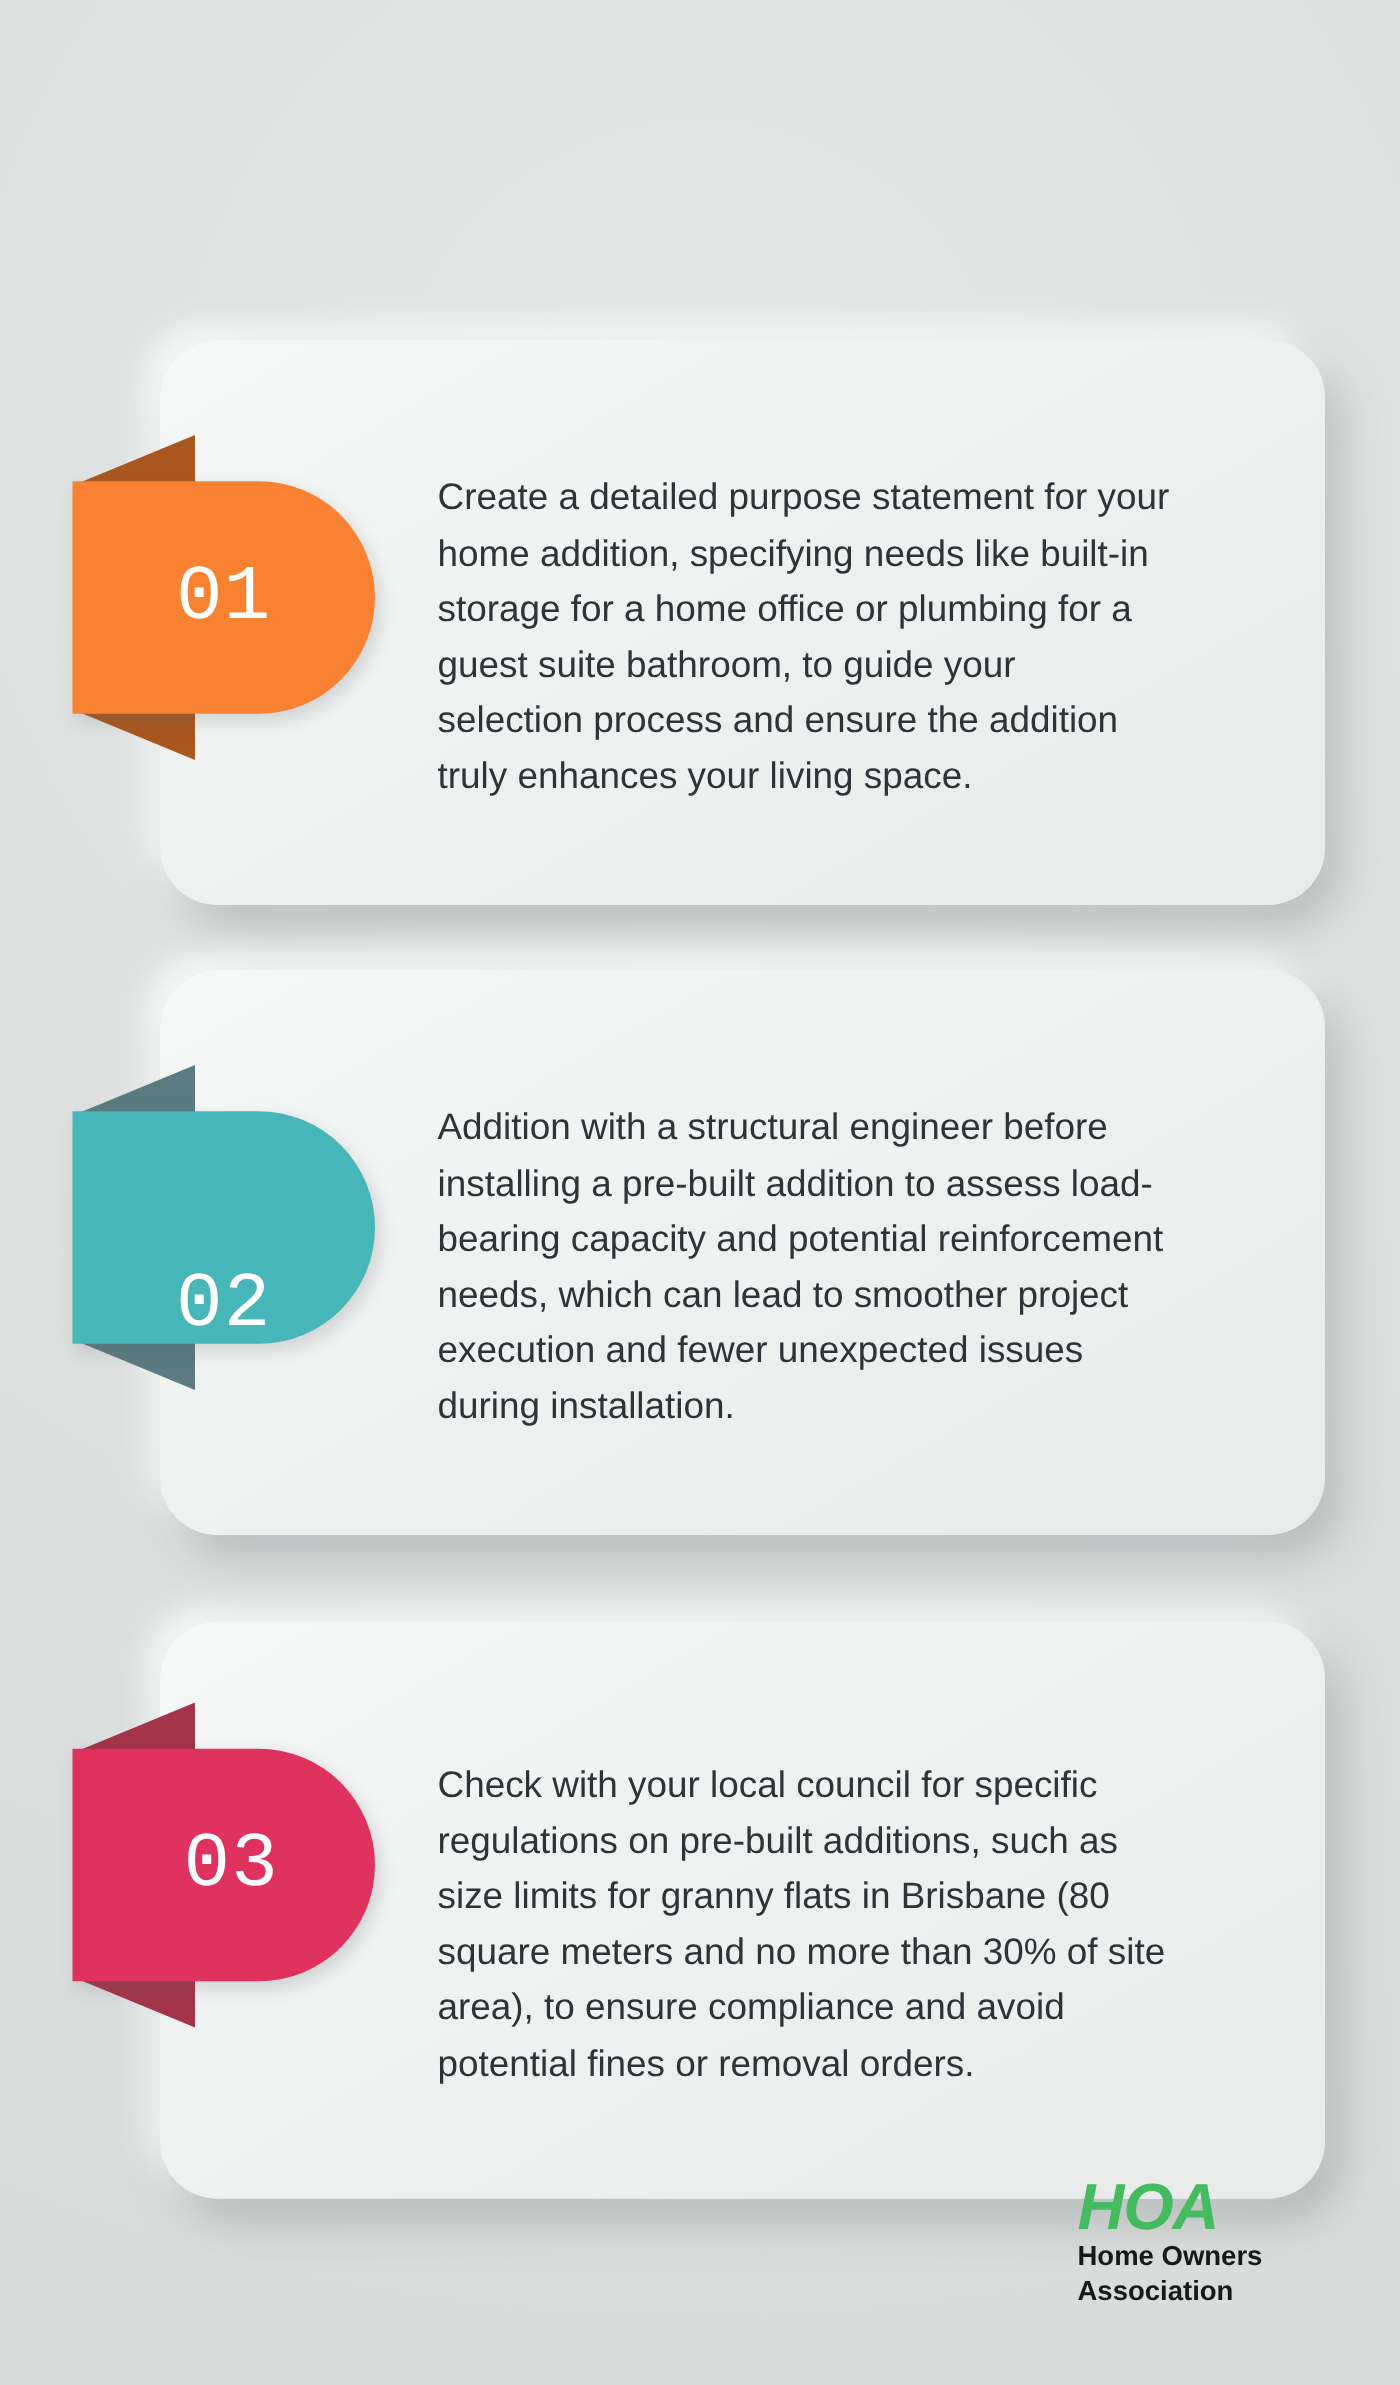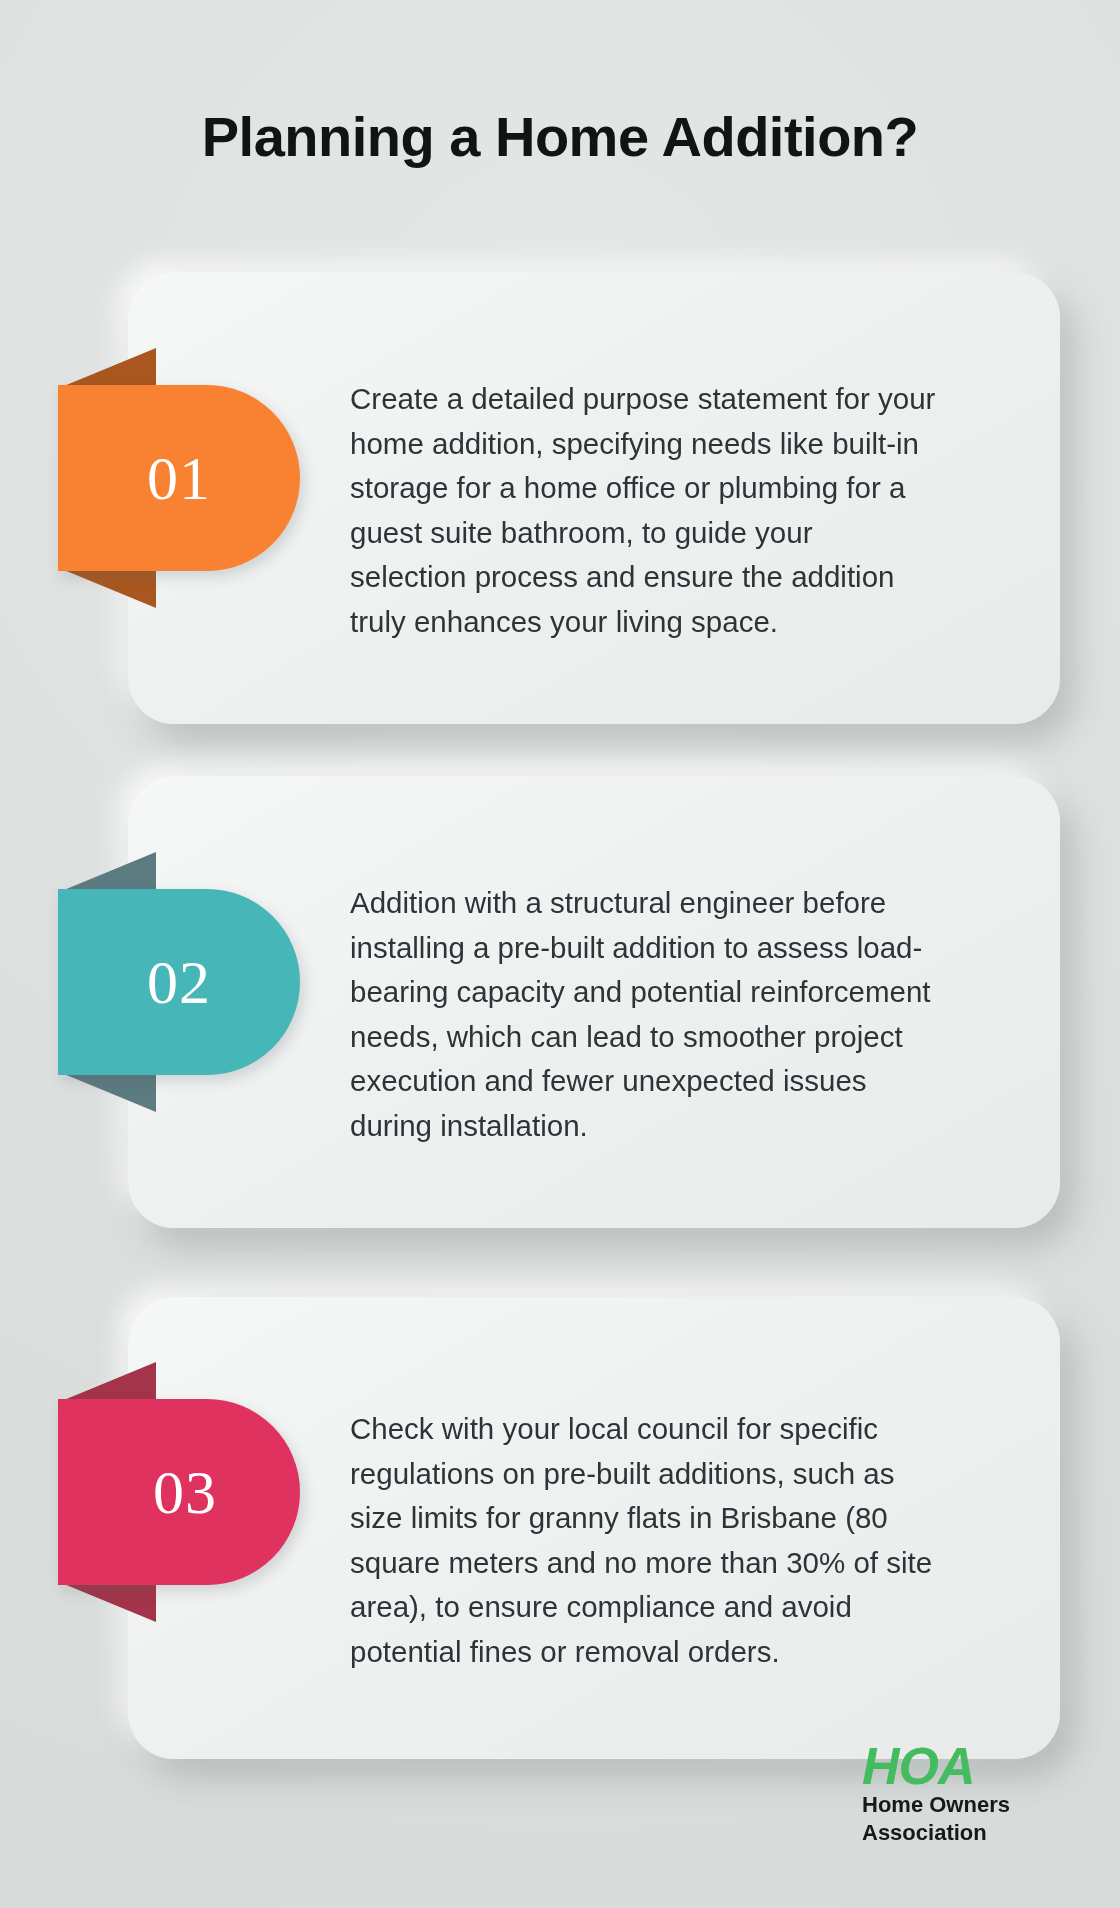--- a/index.html
+++ b/index.html
@@ -93,21 +93,21 @@
     align-items:center;
     justify-content:center;
     box-shadow:4px 6px 14px rgba(90,95,100,0.22);
   }
   .badge span {
     color:#ffffff;
     font-size:62px;
     font-weight:400;
     letter-spacing:1px;
     line-height:1;
-    font-family:Liberation Serif, serif;
+    font-family:Liberation Mono, monospace;
   }
 
   
   .logo {
     position:absolute;
     right:58px;
     bottom:62px;
     text-align:left;
     width:200px;
   }
@@ -126,21 +126,20 @@
     line-height:1.25;
     color:#16181a;
     font-family:"Liberation Sans", sans-serif;
   }
 </style>
 </head>
 <body>
 
 <div class="page">
 
-  <h1 class="title">Planning a Home Addition?</h1>
 
   <div class="card card1">
     <p class="card-text">Create a detailed purpose statement for your home addition, specifying needs like built-in storage for a home office or plumbing for a guest suite bathroom, to guide your selection process and ensure the addition truly enhances your living space.</p>
   </div>
 
   <div class="card card2">
     <p class="card-text">Addition with a structural engineer before installing a pre-built addition to assess load-bearing capacity and potential reinforcement needs, which can lead to smoother project execution and fewer unexpected issues during installation.</p>
   </div>
 
   <div class="card card3">
@@ -151,21 +150,21 @@
     <div class="fold fold-top" style="background-color: rgb(169, 87, 31);"></div>
     <div class="fold fold-bottom" style="background-color: rgb(169, 87, 31);"></div>
     <div class="badge" style="background-color: rgb(249, 130, 50);">
       <span>01</span>
     </div>
   </div>
 
   <div class="badge-wrap badge2">
     <div class="fold fold-top" style="background-color: rgb(91, 123, 128);"></div>
     <div class="fold fold-bottom" style="background-color: rgb(91, 123, 128);"></div>
-    <div class="badge" style="background-color: rgb(70, 182, 184);">
+    <div class="badge" style="background-color: rgb(70, 182, 184); align-items: flex-end;">
       <span>02</span>
     </div>
   </div>
 
   <div class="badge-wrap badge3">
     <div class="fold fold-top" style="background-color: rgb(163, 52, 73);"></div>
     <div class="fold fold-bottom" style="background-color: rgb(163, 52, 73);"></div>
     <div class="badge" style="background-color: rgb(224, 50, 95); padding-left: 12px;">
       <span>03</span>
     </div>

